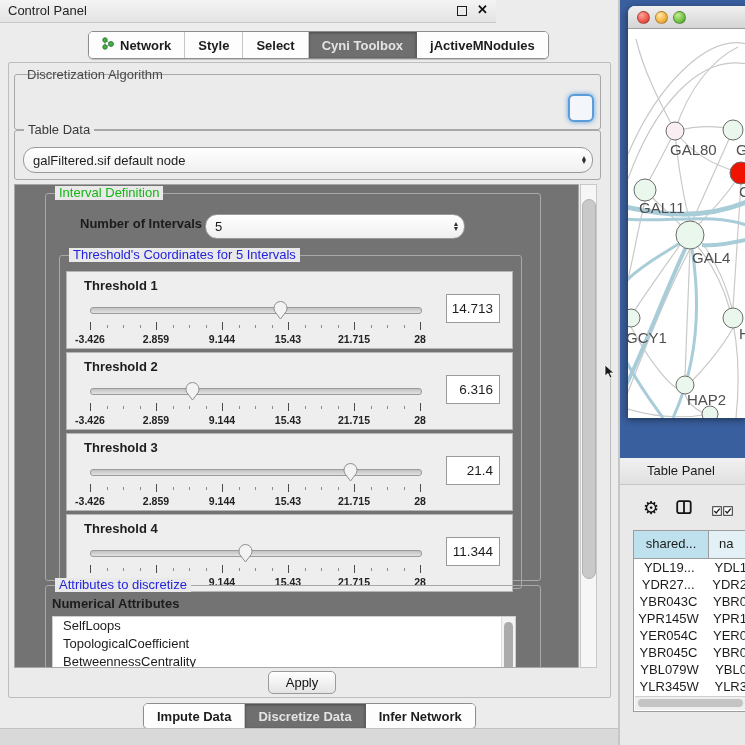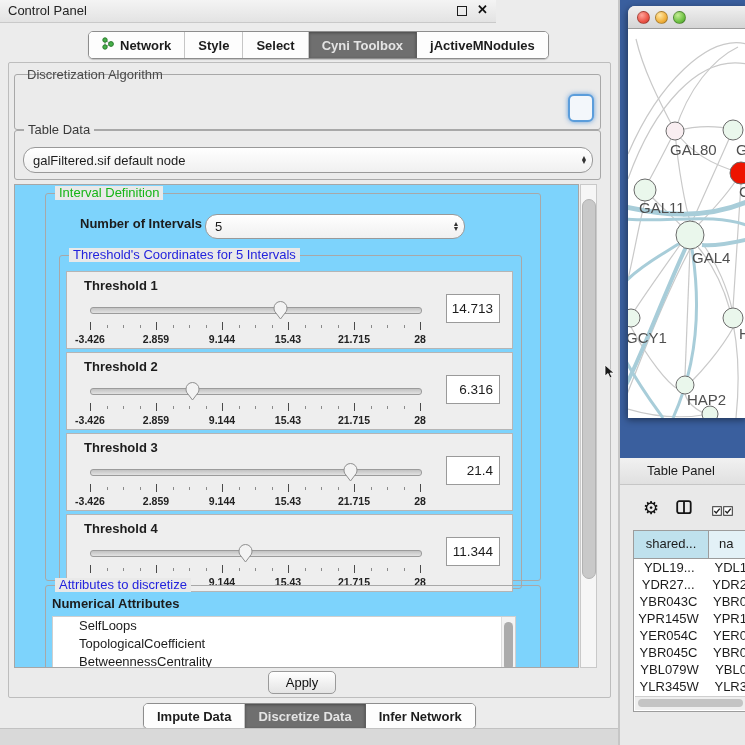--- a/index.html
+++ b/index.html
@@ -44,21 +44,21 @@
   #tabledata-combo{left:8px;top:16px;width:570px;height:26px}
 
   
   #algo-popup{position:absolute;left:13px;top:84px;width:567px;height:51px;background:#fff;
      border:1px solid #ababab;box-shadow:2px 3px 8px rgba(0,0,0,.32);z-index:6;box-sizing:border-box}
   #algo-popup .hint{text-align:center;color:#b6b6b6;height:17px;padding-top:2px}
   #algo-popup .opt{padding:0 0 0 2px;height:16px;line-height:16px;white-space:nowrap}
   #algo-popup .opt.b{font-weight:bold}
 
   
-  #inner-panel{position:absolute;left:14px;top:184px;width:565px;height:484px;background:#7dd3fc;
+  #inner-panel{position:absolute;left:14px;top:184px;width:565px;height:484px;background:#737373;
      border:1px solid #a6a6a6;overflow:hidden;box-sizing:border-box}
   #inner-sb{position:absolute;left:580px;top:184px;width:17px;height:484px;background:#f6f6f6;
      border:1px solid #c9c9c9;box-sizing:border-box}
   #inner-sb .sb-thumb{position:absolute;left:1px;top:14px;width:12px;height:378px;background:#c9c9c9;
      border:1px solid #b2b2b2;border-radius:7px}
 
   #g-interval{left:30px;top:8px;width:496px;height:388px}
   #g-interval>.gtitle,#g-thresh>.gtitle,#g-attrs>.gtitle{background:#e9e9e9}
   #niv-label{position:absolute;left:34px;top:22px;font-weight:bold}
   #niv-combo{left:159px;top:20px;width:260px;height:25px}
@@ -77,21 +77,21 @@
   .scale{position:absolute;left:0;top:35px;width:330px;height:13px;font-size:10.5px;font-weight:bold;color:#222}
   .scale span{position:absolute;transform:translateX(-50%);white-space:nowrap}
   .val-box{position:absolute;right:12px;top:22px;width:54px;height:29px;background:#fff;
      border:1px solid #9a9a9a;display:flex;align-items:center;justify-content:flex-end;
      padding-right:6px;font-size:13.5px;box-sizing:border-box}
 
   #g-attrs{left:30px;top:400px;width:496px;height:130px}
   #attrs-sublabel{position:absolute;left:6px;top:10px;font-weight:bold}
   #attr-list{position:absolute;left:6px;top:30px;width:464px;height:96px;background:#fff;
      border:1px solid #cfcfcf;box-sizing:border-box}
-  .attr-item{padding-left:26px;height:18px;line-height:18px}
+  .attr-item{padding-left:10px;height:18px;line-height:18px}
   #attr-sb{position:absolute;right:0;top:0;width:13px;height:94px;background:#f3f3f3;border-left:1px solid #ddd}
   #attr-sb .sb-thumb2{position:absolute;left:2px;top:5px;width:9px;height:48px;background:#ababab;border-radius:5px}
 
   #apply-btn{position:absolute;left:268px;top:671px;width:68px;height:23px;border:1px solid #9a9a9a;
      border-radius:5px;background:linear-gradient(#ffffff,#e4e4e4);font-family:inherit;font-size:13px;color:#111}
   #bottom-strip{position:absolute;left:0;top:728px;width:618px;height:17px;background:#d9d9d9;border-top:1px solid #c2c2c2}
   #divider{position:absolute;left:618px;top:0;width:2px;height:745px;background:#c6c6c6}
 
   
   #right{position:absolute;left:620px;top:0;width:125px;height:745px;background:#e9e9e9}

